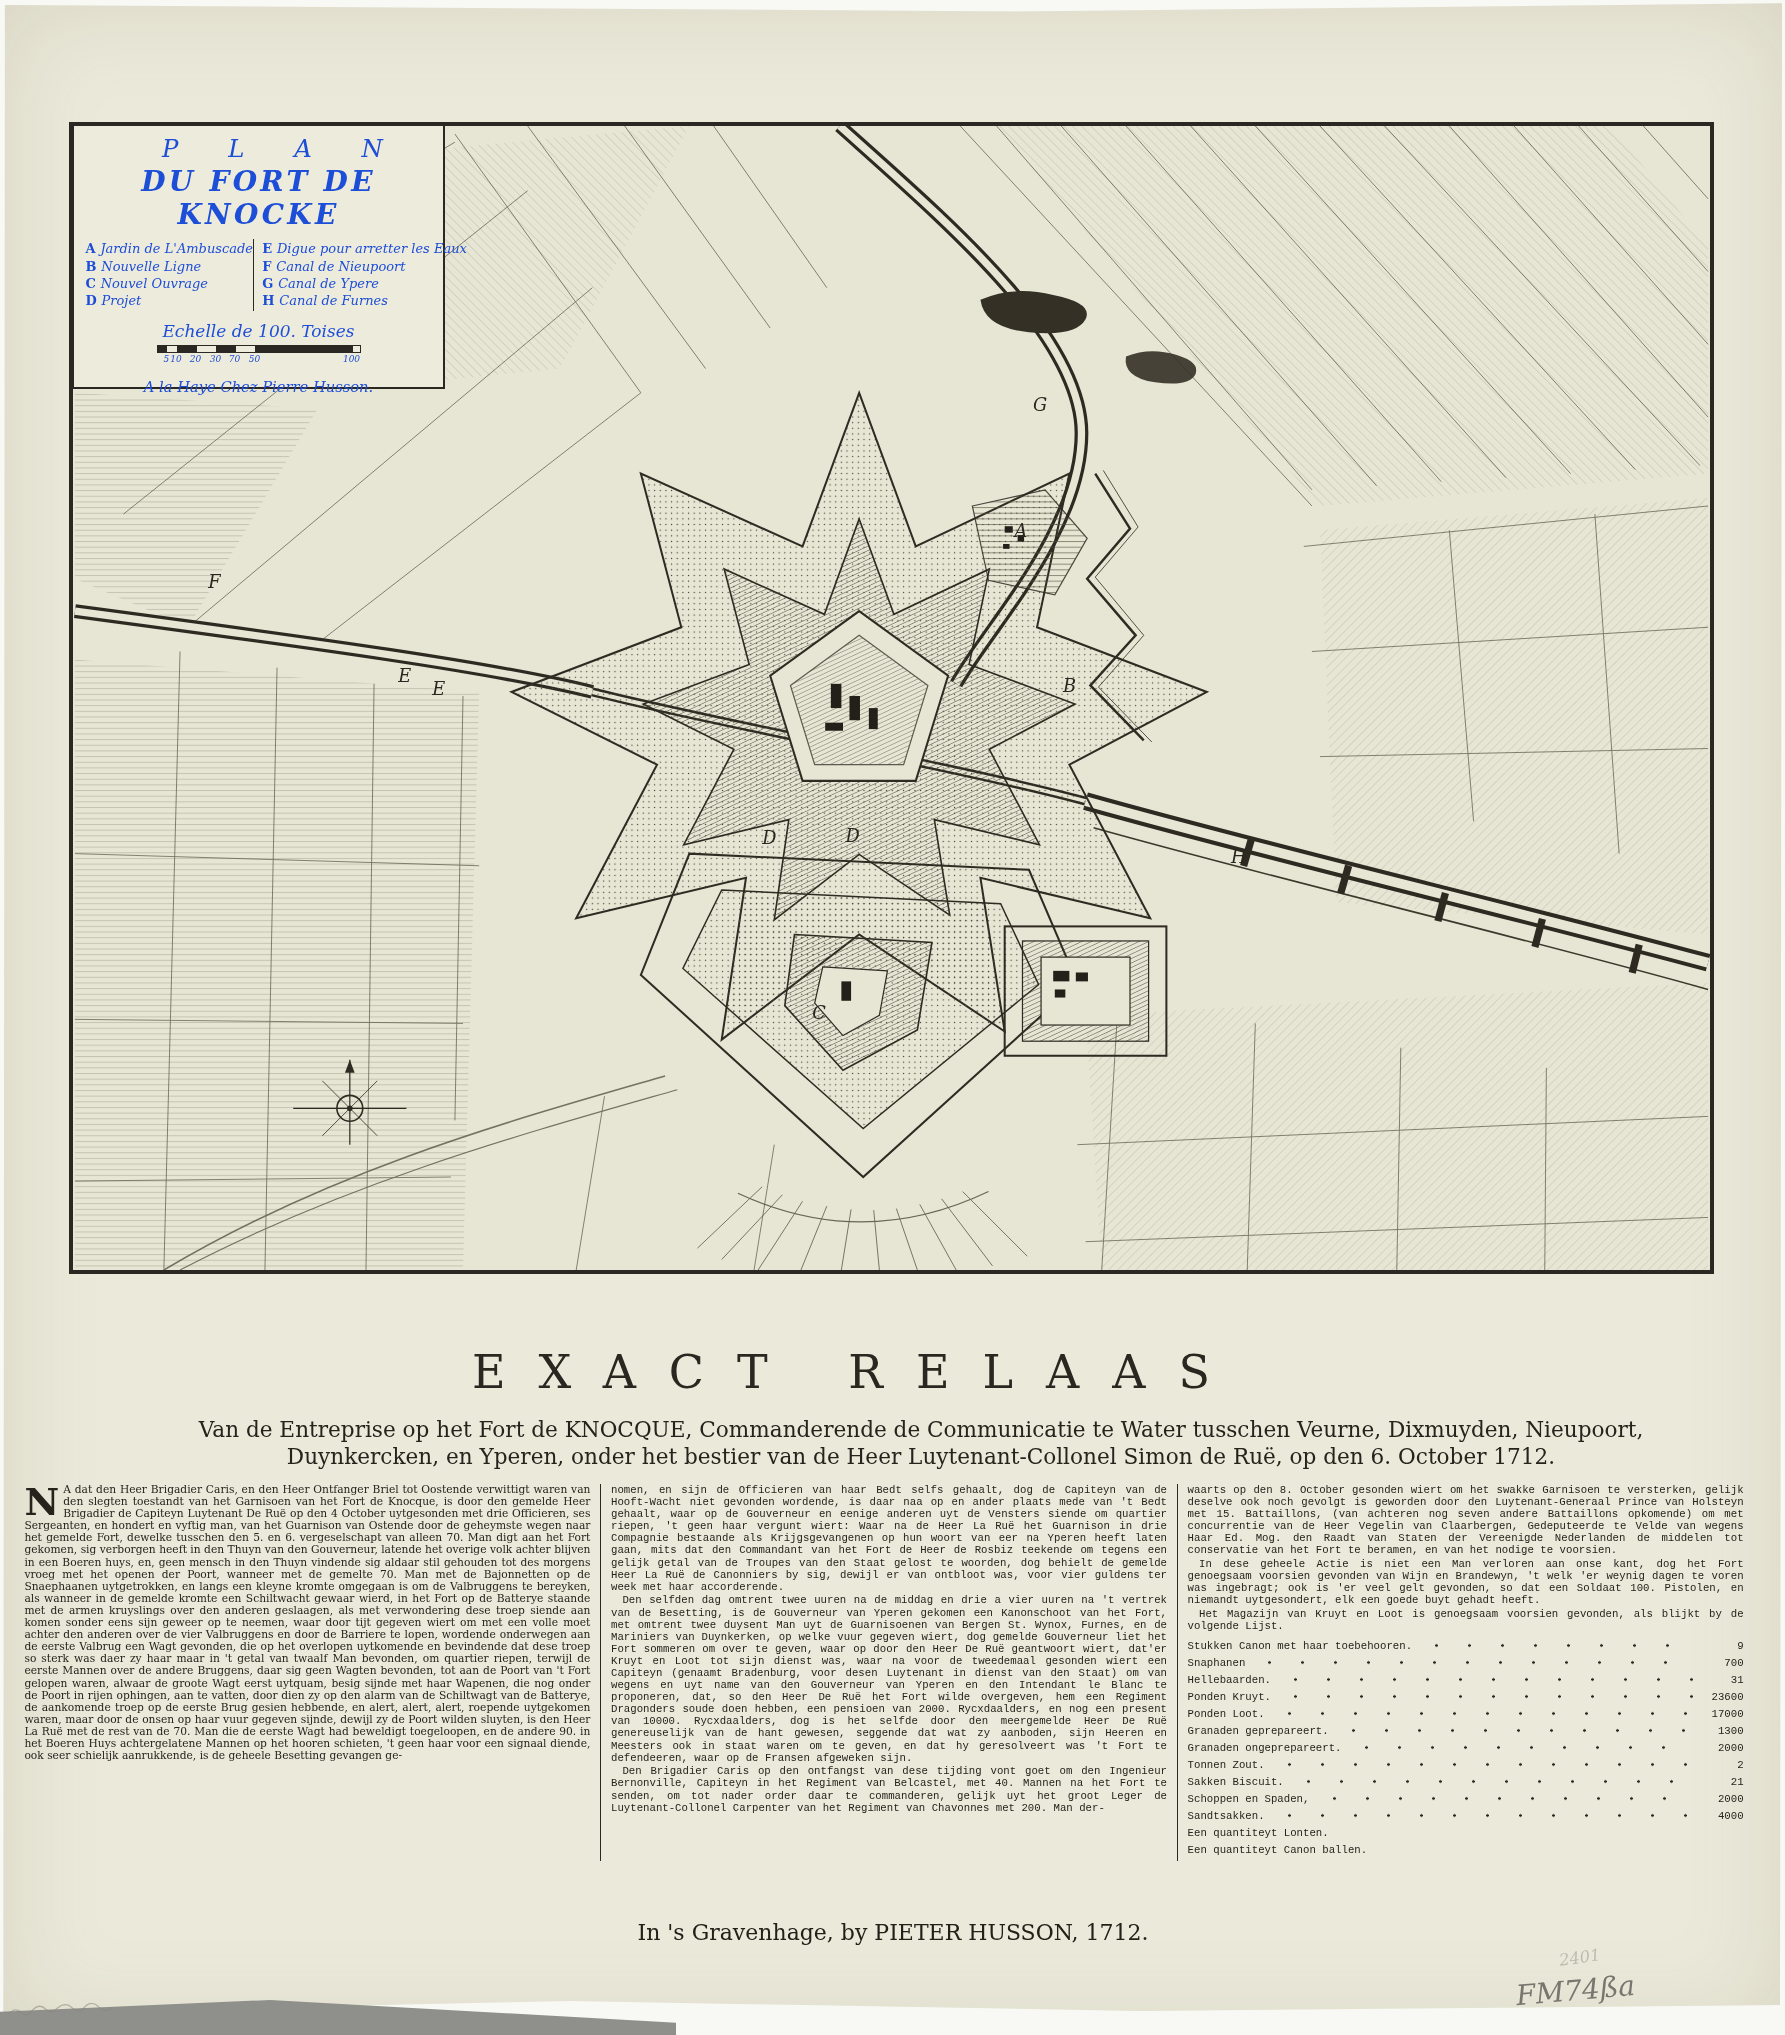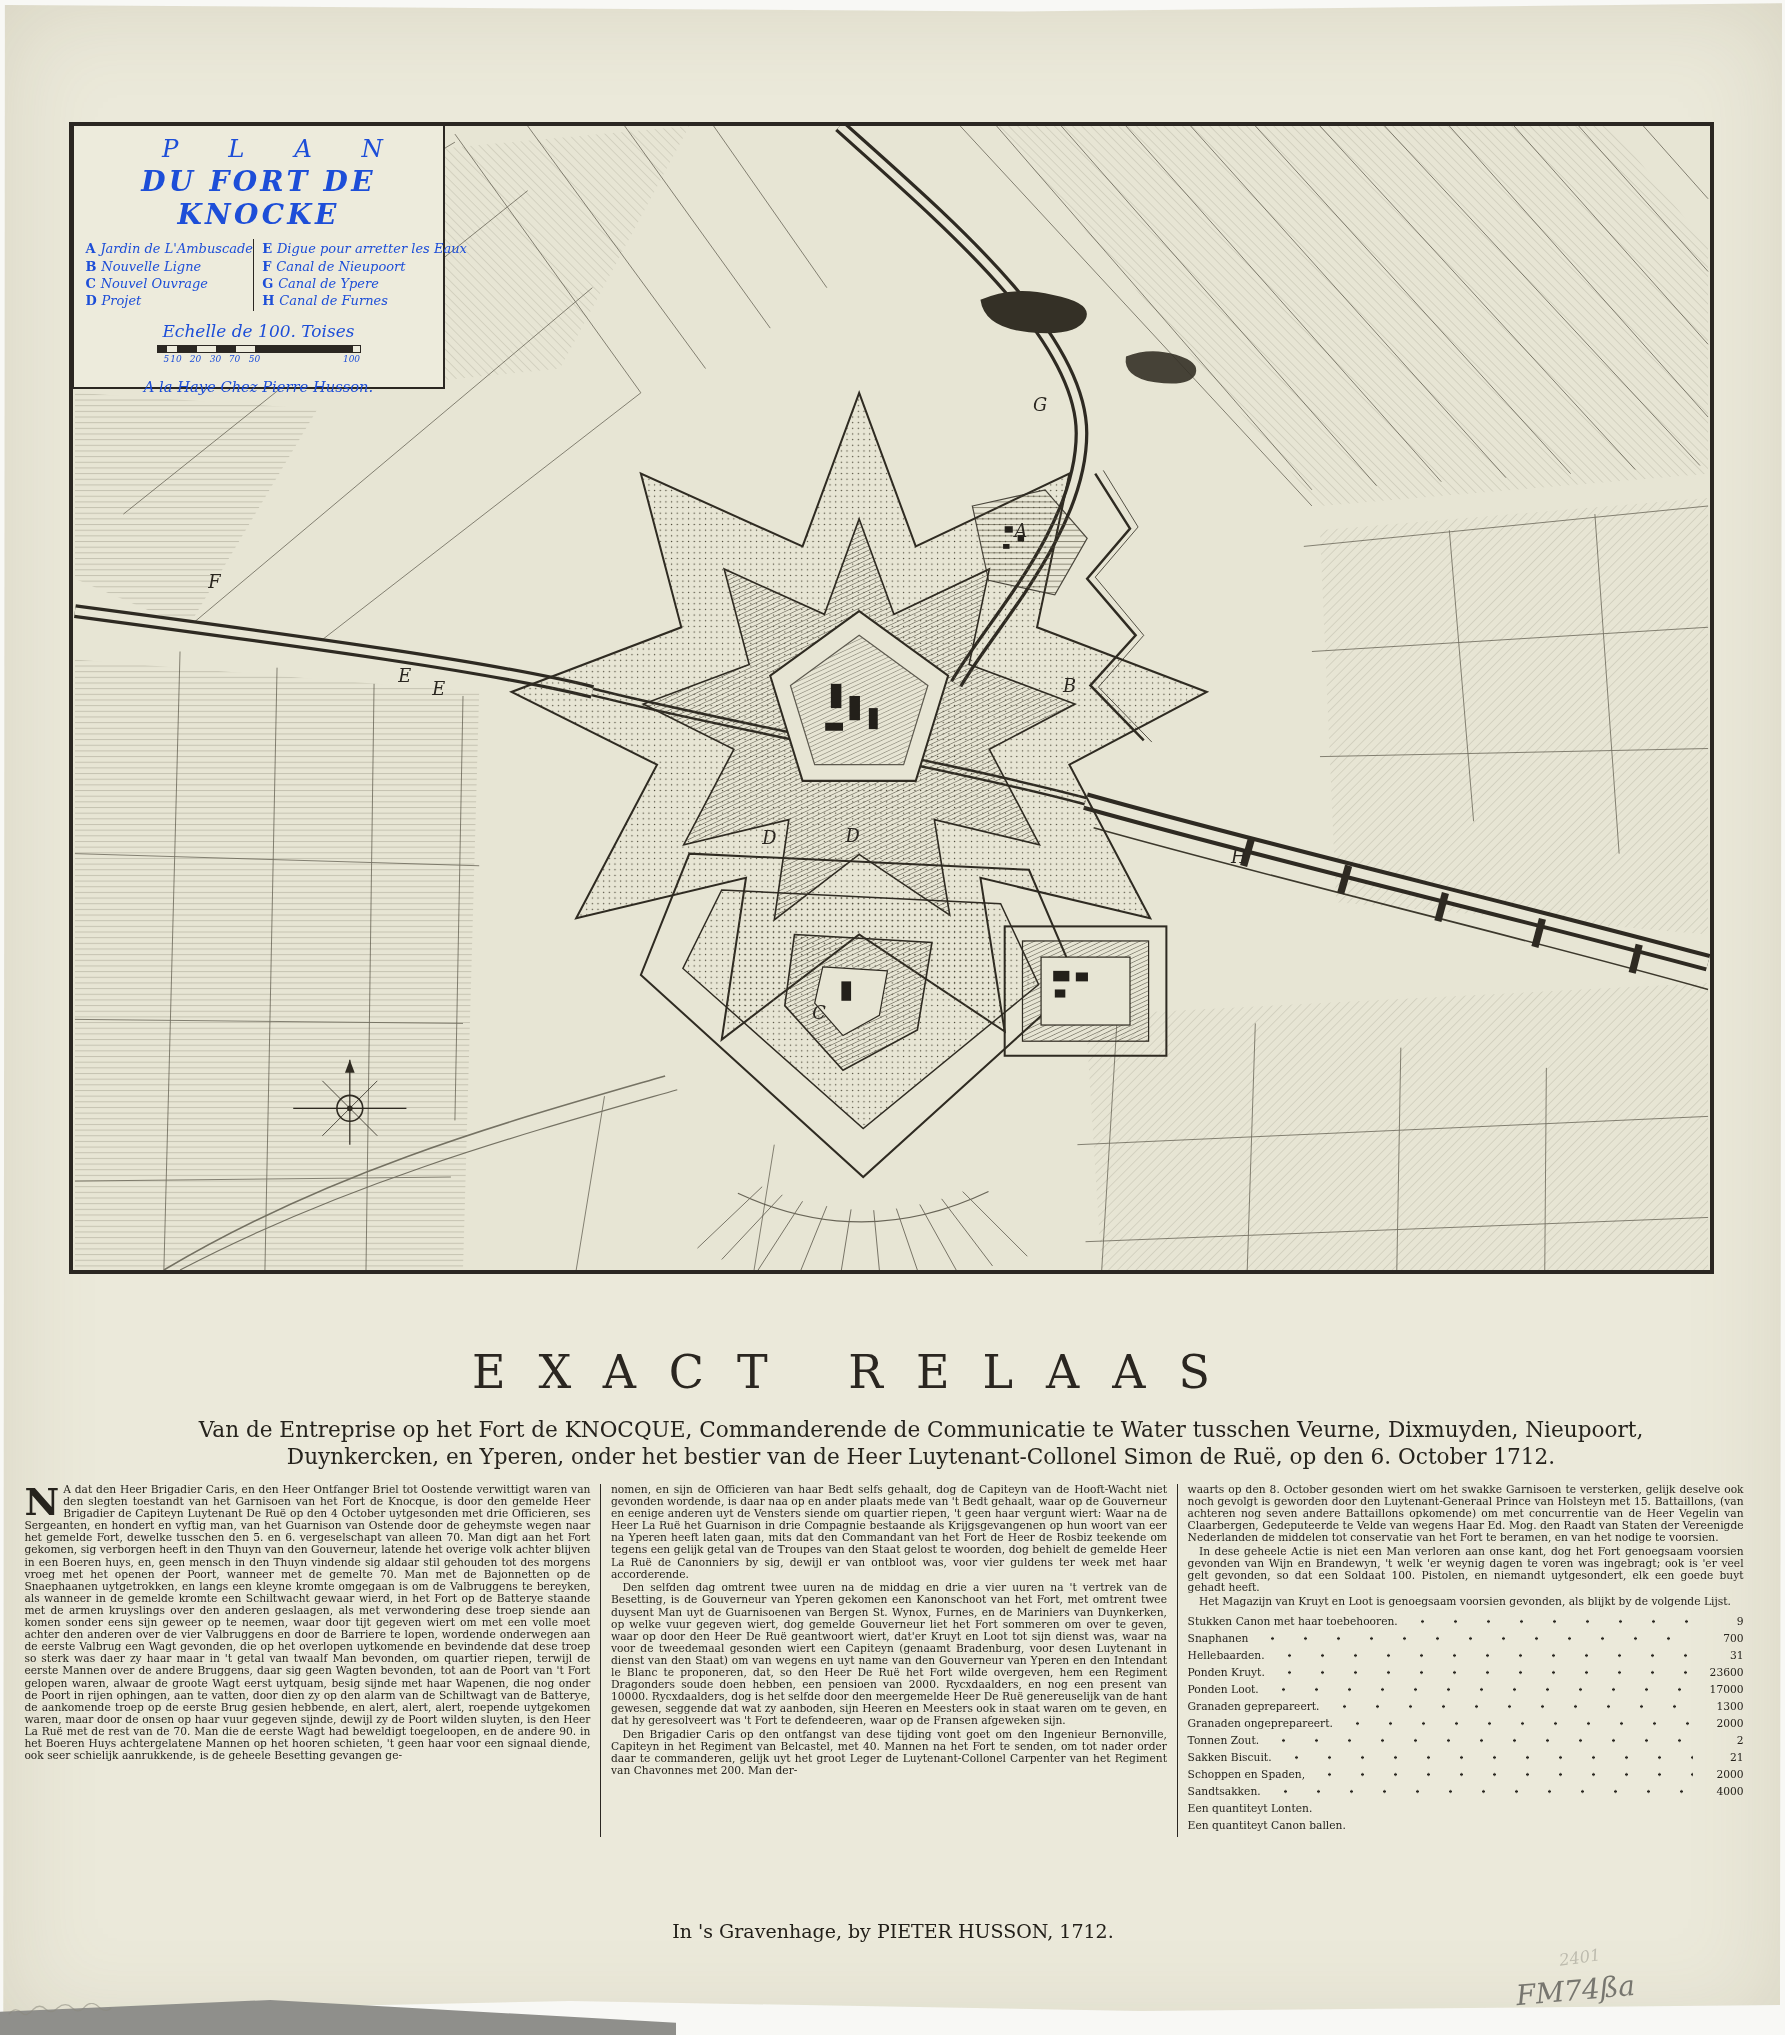--- a/index.html
+++ b/index.html
@@ -30,33 +30,33 @@
   .c-ticks span{position:absolute;top:0.8px;transform:translateX(-50%);}
   .c-husson{text-align:center;font-style:italic;font-size:14.7px;margin-top:13px;}
   
   .relaas-heading{position:absolute;left:0;top:1345px;width:1682px;text-align:center;
         font-family:"DejaVu Serif",serif;font-size:46px;letter-spacing:33px;color:#2a2620;padding-left:33px;box-sizing:border-box;}
   .relaas-sub{position:absolute;left:0;top:1417px;width:1786px;text-align:center;
         font-family:"DejaVu Serif",serif;font-size:21.6px;line-height:1.25;color:#26231d;padding-left:28px;}
   .columns{position:absolute;left:24.4px;top:1484px;width:1737px;display:flex;
         font-family:"DejaVu Serif",serif;font-size:10.7px;line-height:1.13;color:#26231d;}
   .col{width:566px;text-align:justify;}
-  .col + .col{border-left:1.3px solid #2b2722;margin-left:9.8px;padding-left:9.8px;width:556px;}
+  .col + .col{border-left:1.3px solid #2b2722;margin-left:9.8px;padding-left:9.8px;width:556px;font-family:Liberation Mono, monospace;}
   .col p{margin:0 0 1.6px 0;text-indent:11.4px;}
   .col p.cont{text-indent:0;}
   .dropcap{float:left;font-size:38px;line-height:.82;padding:1.6px 4.1px 0 0;font-weight:bold;}
   .inv{margin-top:8.1px;}
   .inv-row{display:flex;align-items:baseline;height:17px;}
   .inv-label{white-space:nowrap;}
   .inv-dots{flex:1;margin:0 8.1px;height:8.1px;
       background-image:radial-gradient(circle,#2a2721 1.1px,transparent 1.4px);
       background-size:33px 6.5px;background-position:left bottom 0.8px;background-repeat:repeat-x;}
   .inv-val{min-width:42px;text-align:right;white-space:nowrap;}
   .imprint{position:absolute;left:0;top:1920px;width:1786px;text-align:center;
-      font-family:"DejaVu Serif",serif;font-size:19px;color:#23201a;}
+      font-family:"DejaVu Serif",serif;font-size:22px;color:#23201a;}
   
   .pencil-right{position:absolute;left:1516px;top:1974px;font-family:"DejaVu Serif",serif;font-style:italic;
       font-size:28px;color:#77766f;transform:rotate(-5deg);}
   .pencil-faint{position:absolute;left:1559px;top:1948px;font-family:"DejaVu Serif",serif;font-style:italic;
       font-size:16.3px;color:#9a988d;opacity:.55;transform:rotate(-8deg);}
   .pencil-left{position:absolute;left:6.5px;top:2003px;opacity:.55;}
 </style>
 </head>
 <body>
 

